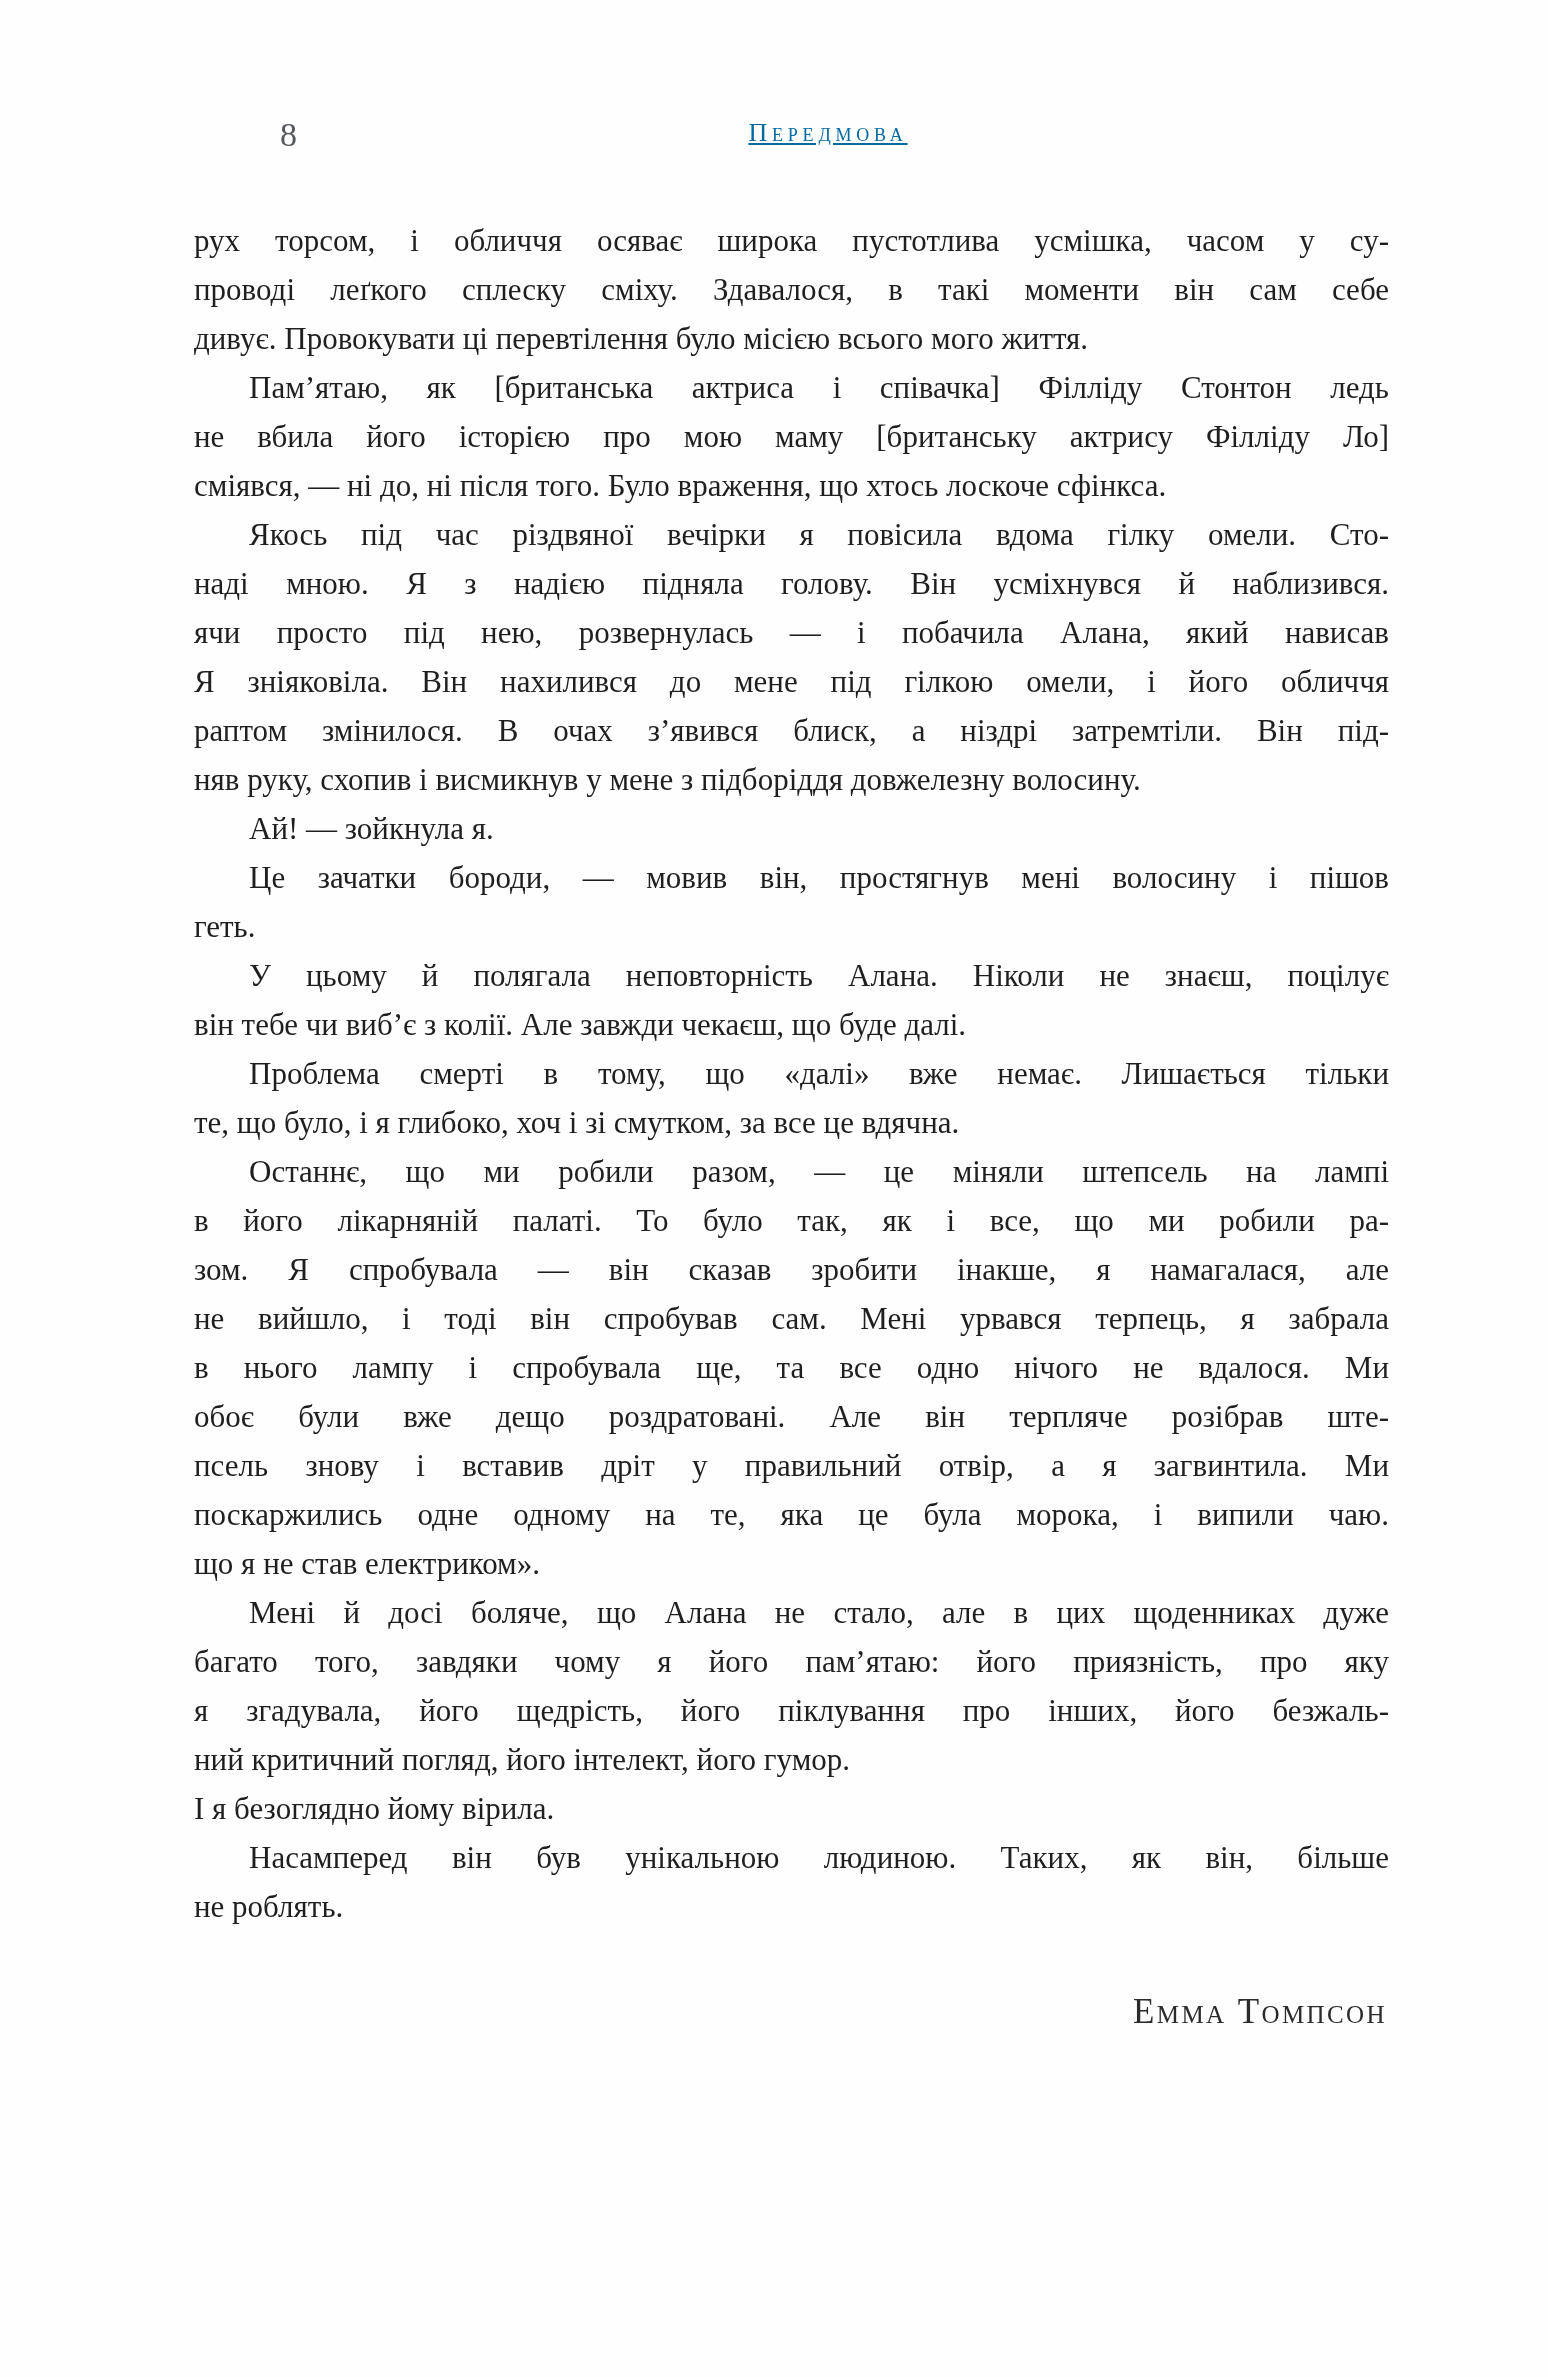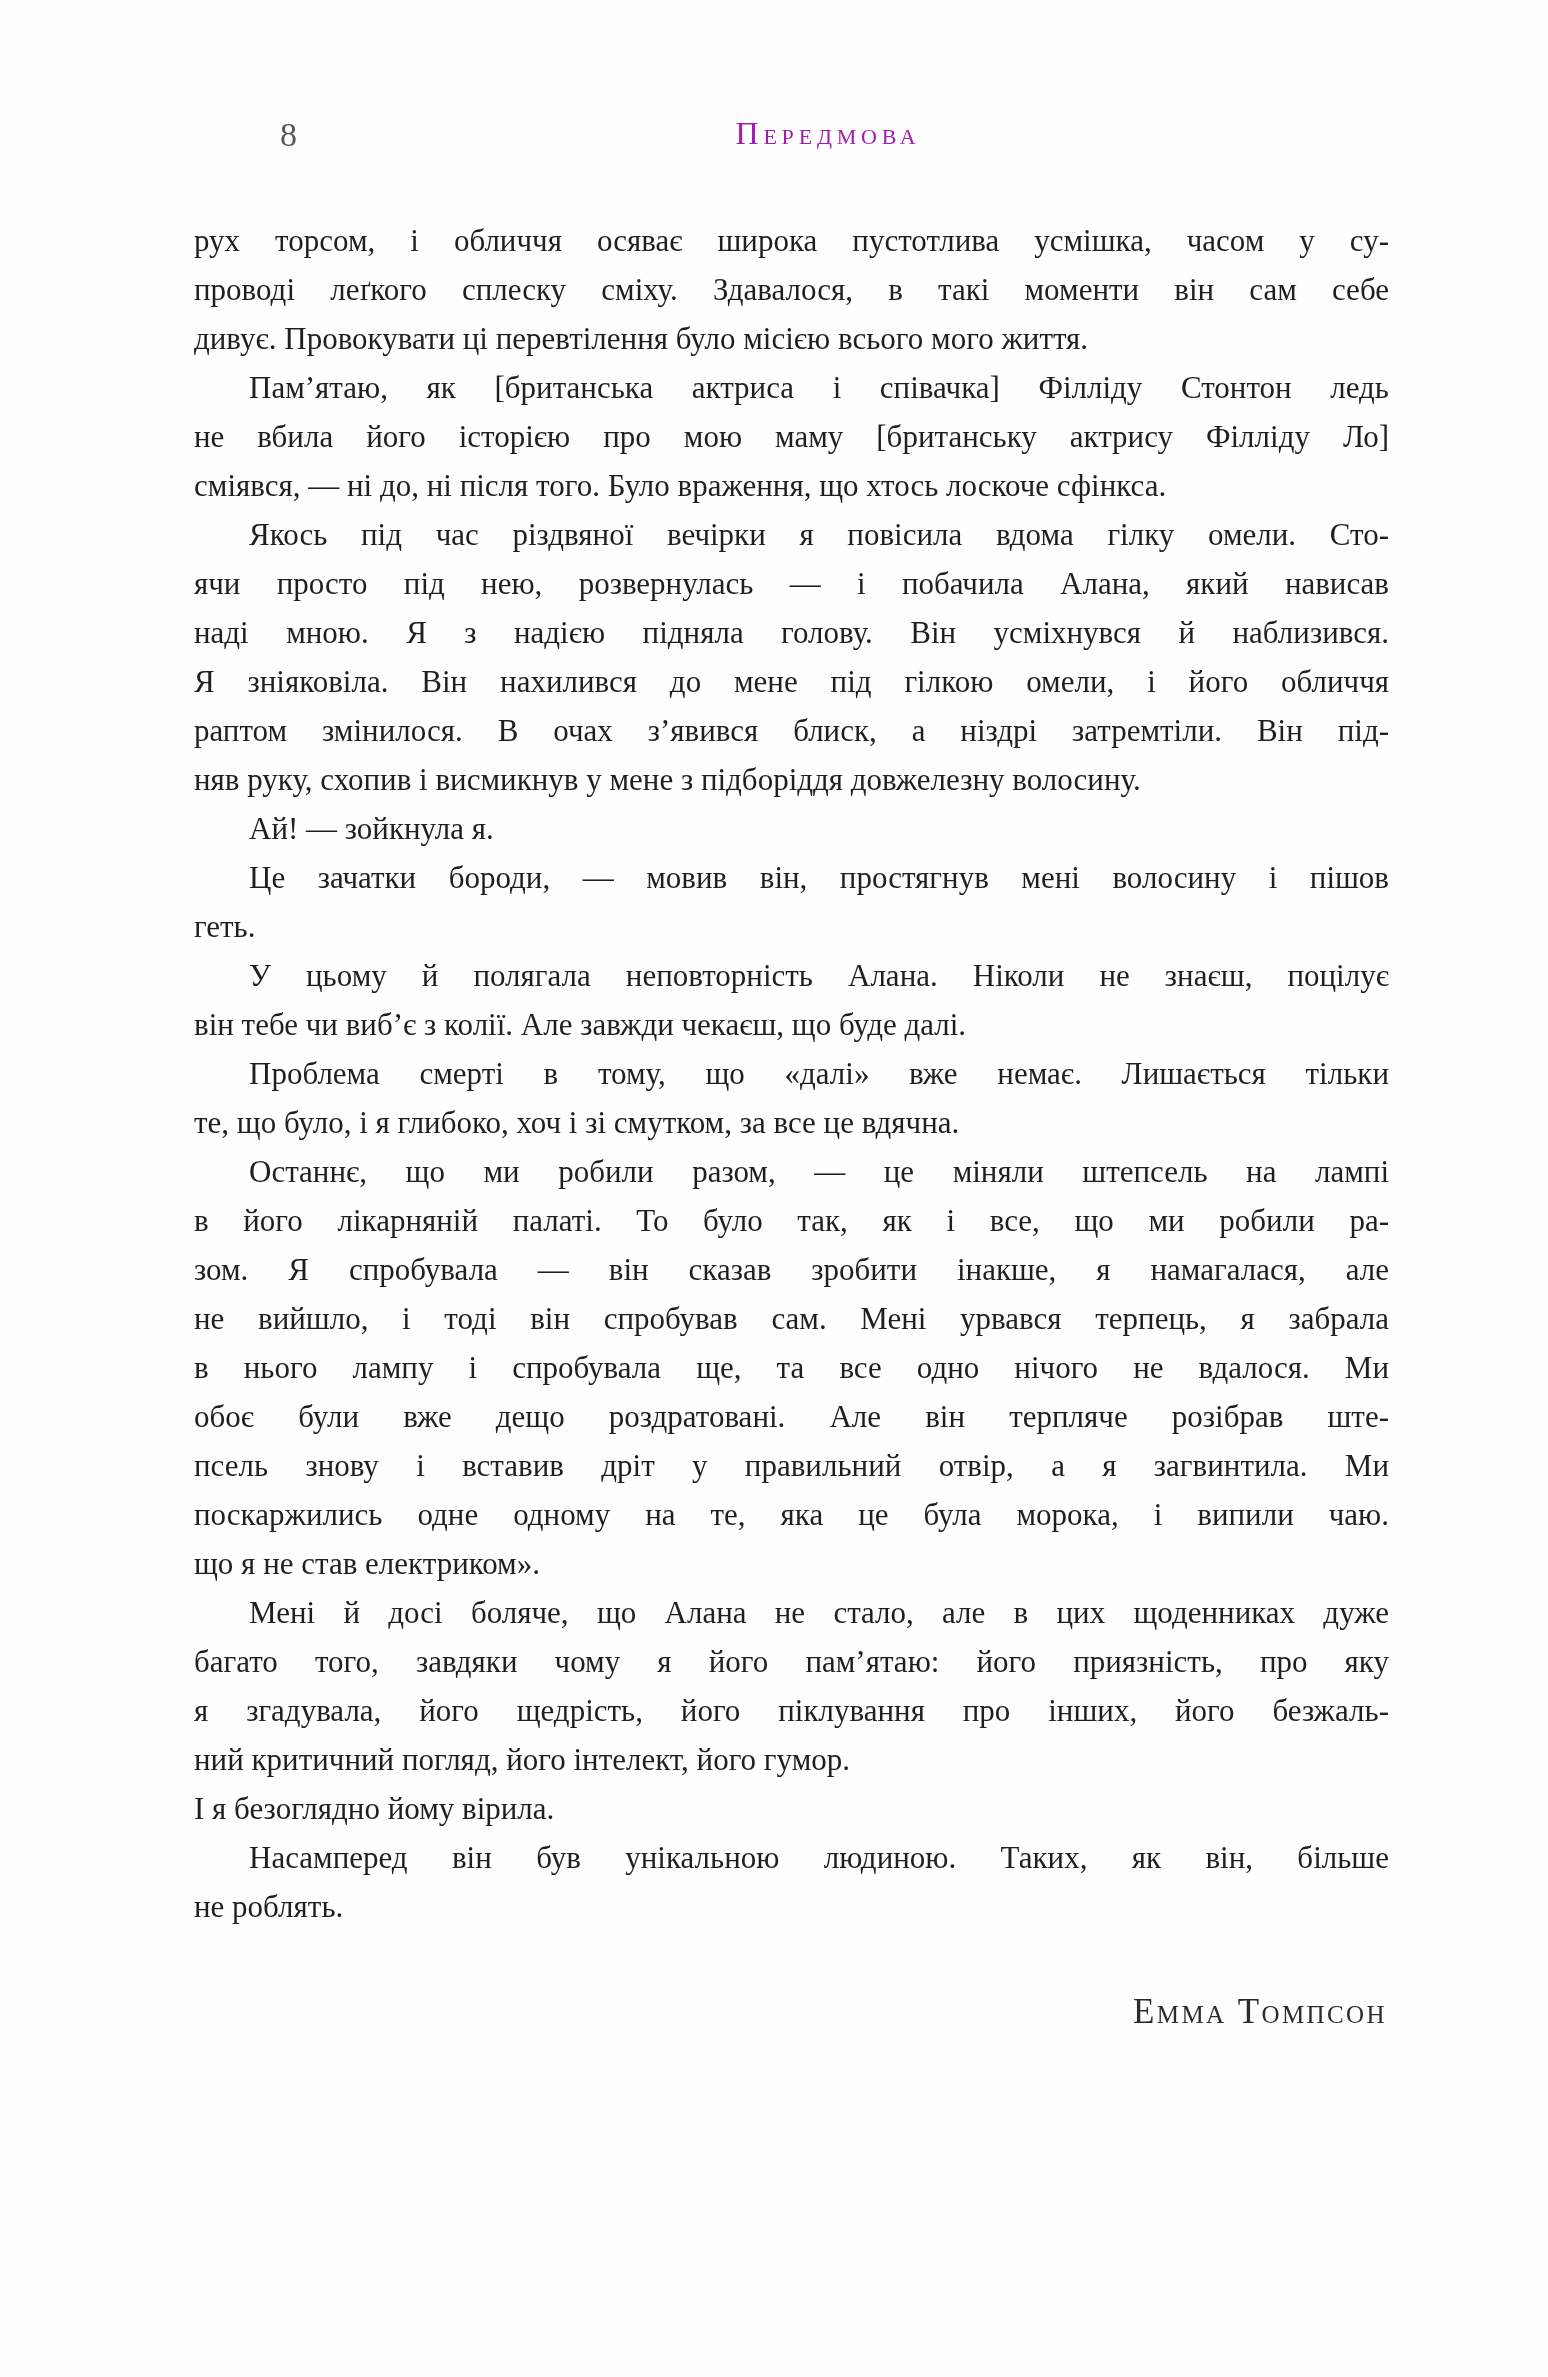--- a/index.html
+++ b/index.html
@@ -27,27 +27,28 @@
     font-size: 34px;
     line-height: 34px;
     color: #54585d;
     font-family: "Liberation Serif", "DejaVu Serif", serif;
   }
   .running-title {
     position: absolute;
     left: 828px;
     top: 116px;
     transform: translateX(-50%);
-    font-size: 32px;
+    font-size: 26px;
     line-height: 34px;
     font-variant: small-caps;
     letter-spacing: 4.8px;
-    color: #a21caf;
+    color: #0369a1;
     white-space: nowrap;
     font-family: "Liberation Serif", "DejaVu Serif", serif;
+    text-decoration: underline;
   }
   .body-text {
     position: absolute;
     left: 194px;
     top: 216px;
     width: 1195px;
   }
   .body-text .line {
     font-size: 31px;
     line-height: 49px;
@@ -84,22 +85,22 @@
   <div class="running-title">Передмова</div>
 
   <div class="body-text">
       <div class="line">рух торсом, і обличчя осяває широка пустотлива усмішка, часом у су-</div>
       <div class="line">проводі леґкого сплеску сміху. Здавалося, в такі моменти він сам себе</div>
       <div class="line last">дивує. Провокувати ці перевтілення було місією всього мого життя.</div>
       <div class="line indent">Пам’ятаю, як [британська актриса і співачка] Філліду Стонтон ледь</div>
       <div class="line">не вбила його історією про мою маму [британську актрису Філліду Ло]</div>
       <div class="line last">сміявся, — ні до, ні після того. Було враження, що хтось лоскоче сфінкса.</div>
       <div class="line indent">Якось під час різдвяної вечірки я повісила вдома гілку омели. Сто-</div>
+      <div class="line">наді мною. Я з надією підняла голову. Він усміхнувся й наблизився.</div>
       <div class="line">ячи просто під нею, розвернулась — і побачила Алана, який нависав</div>
-      <div class="line">наді мною. Я з надією підняла голову. Він усміхнувся й наблизився.</div>
       <div class="line">Я зніяковіла. Він нахилився до мене під гілкою омели, і його обличчя</div>
       <div class="line">раптом змінилося. В очах з’явився блиск, а ніздрі затремтіли. Він під-</div>
       <div class="line last">няв руку, схопив і висмикнув у мене з підборіддя довжелезну волосину.</div>
       <div class="line indent last">Ай! — зойкнула я.</div>
       <div class="line indent">Це зачатки бороди, — мовив він, простягнув мені волосину і пішов</div>
       <div class="line last">геть.</div>
       <div class="line indent">У цьому й полягала неповторність Алана. Ніколи не знаєш, поцілує</div>
       <div class="line last">він тебе чи виб’є з колії. Але завжди чекаєш, що буде далі.</div>
       <div class="line indent">Проблема смерті в тому, що «далі» вже немає. Лишається тільки</div>
       <div class="line last">те, що було, і я глибоко, хоч і зі смутком, за все це вдячна.</div>

